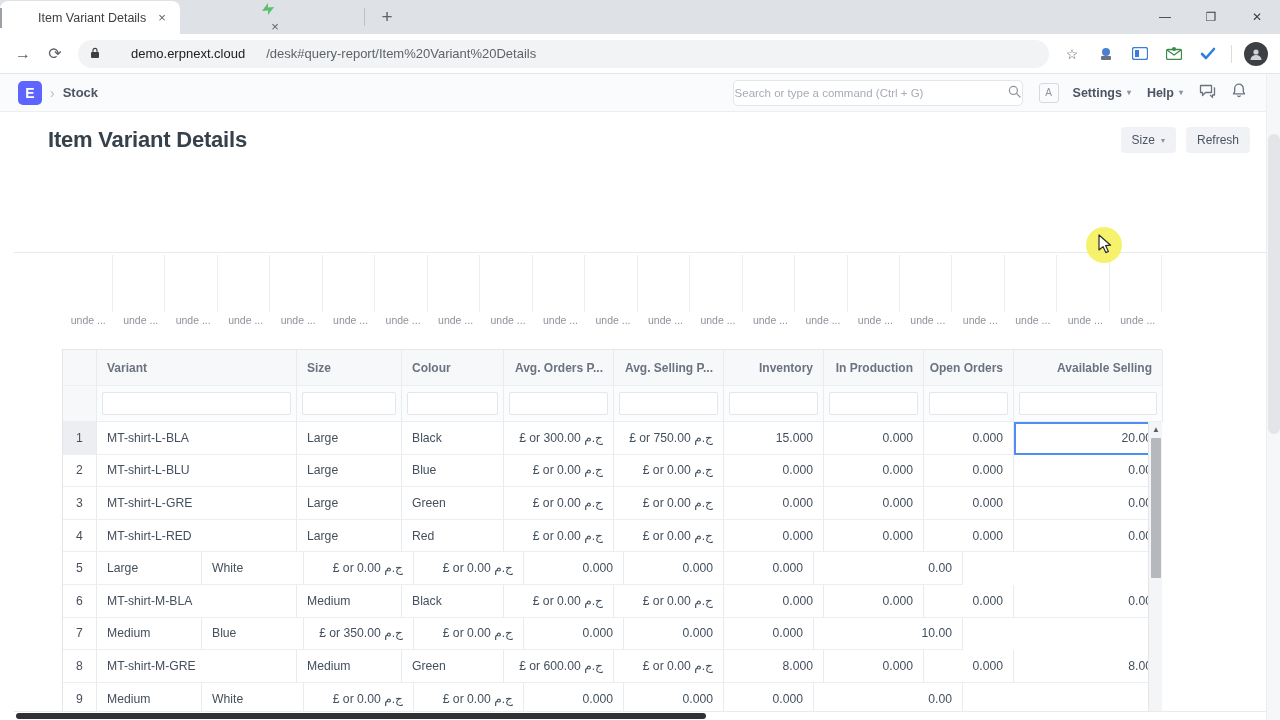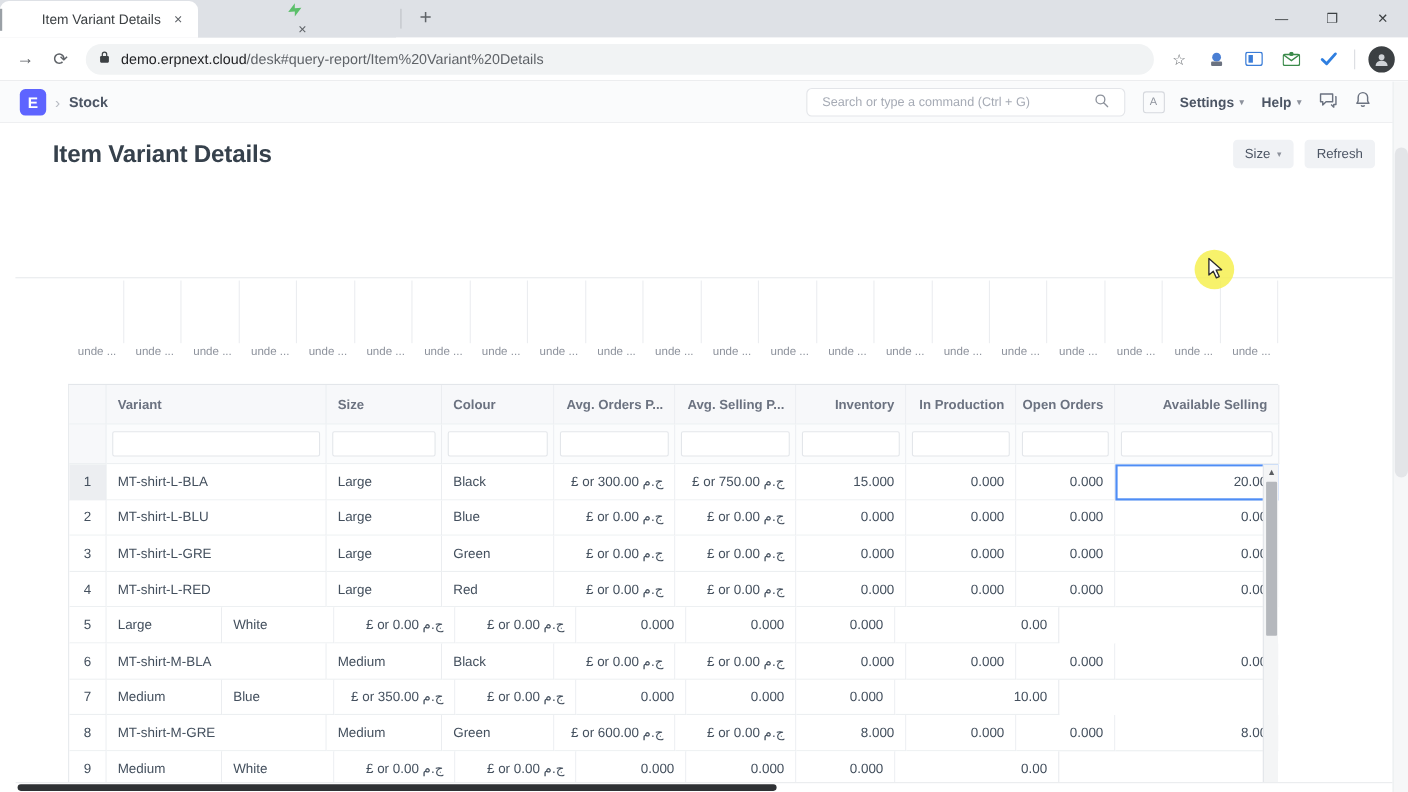--- a/index.html
+++ b/index.html
@@ -66,21 +66,21 @@
     border-bottom: 1px solid #e4e6e8;
   }
   .nav-btn {
     width: 30px; height: 30px; display: flex; align-items: center;
     justify-content: center; color: #5f6368; font-size: 16px;
     border-radius: 50%; margin-right: 2px;
   }
   .omnibox {
     flex: 1 1 auto; height: 28px; background: #f1f3f4;
     border-radius: 14px; display: flex; align-items: center;
-    padding: 0 12px; margin: 0 6px; font-size: 13px; color: #202124;
+    padding: 0 12px; margin: 0 6px; font-size: 13px; color: #202124; gap: 21px;
   }
   .omnibox .lock { margin-right: 10px; font-size: 11px; color: #3c4043;}
   .url-host { color: #202124; }
   .url-path { color: #5f6368; }
   .tb-icons { display: flex; align-items: center; }
   .tb-icon {
     width: 28px; height: 28px; margin: 0 3px;
     display: flex; align-items: center; justify-content: center;
     font-size: 14px; color: #5f6368;
   }
@@ -105,21 +105,21 @@
     display: flex; align-items: center; justify-content: center;
     font-family: "Liberation Sans", sans-serif;
   }
   .crumb-sep { color: #b8bcc4; margin: 0 8px; font-size: 14px; }
   .crumb {
     font-size: 13px; color: #4c5564; font-weight: 600;
   }
   .nav-spacer { flex: 1 1 auto; }
   .searchbox {
     width: 290px; height: 26px; border: 1px solid #e3e5e9; border-radius: 5px;
-    background: #fff; display: flex; align-items: center; padding: 0 14px;
+    background: #fff; display: flex; align-items: center; padding: 0 1px;
     font-size: 11.5px; color: #a6abb5;
   }
   .searchbox .sb-text { flex: 1 1 auto; }
   .searchbox .sb-icon { color: #8d929c; font-size: 12px; }
   .nav-right { display: flex; align-items: center; margin-left: 16px; }
   .nav-avatar {
     width: 20px; height: 20px; border: 1px solid #d6d9de; border-radius: 3px;
     display: flex; align-items: center; justify-content: center;
     font-size: 10px; color: #8d929c; margin-right: 14px;
   }

